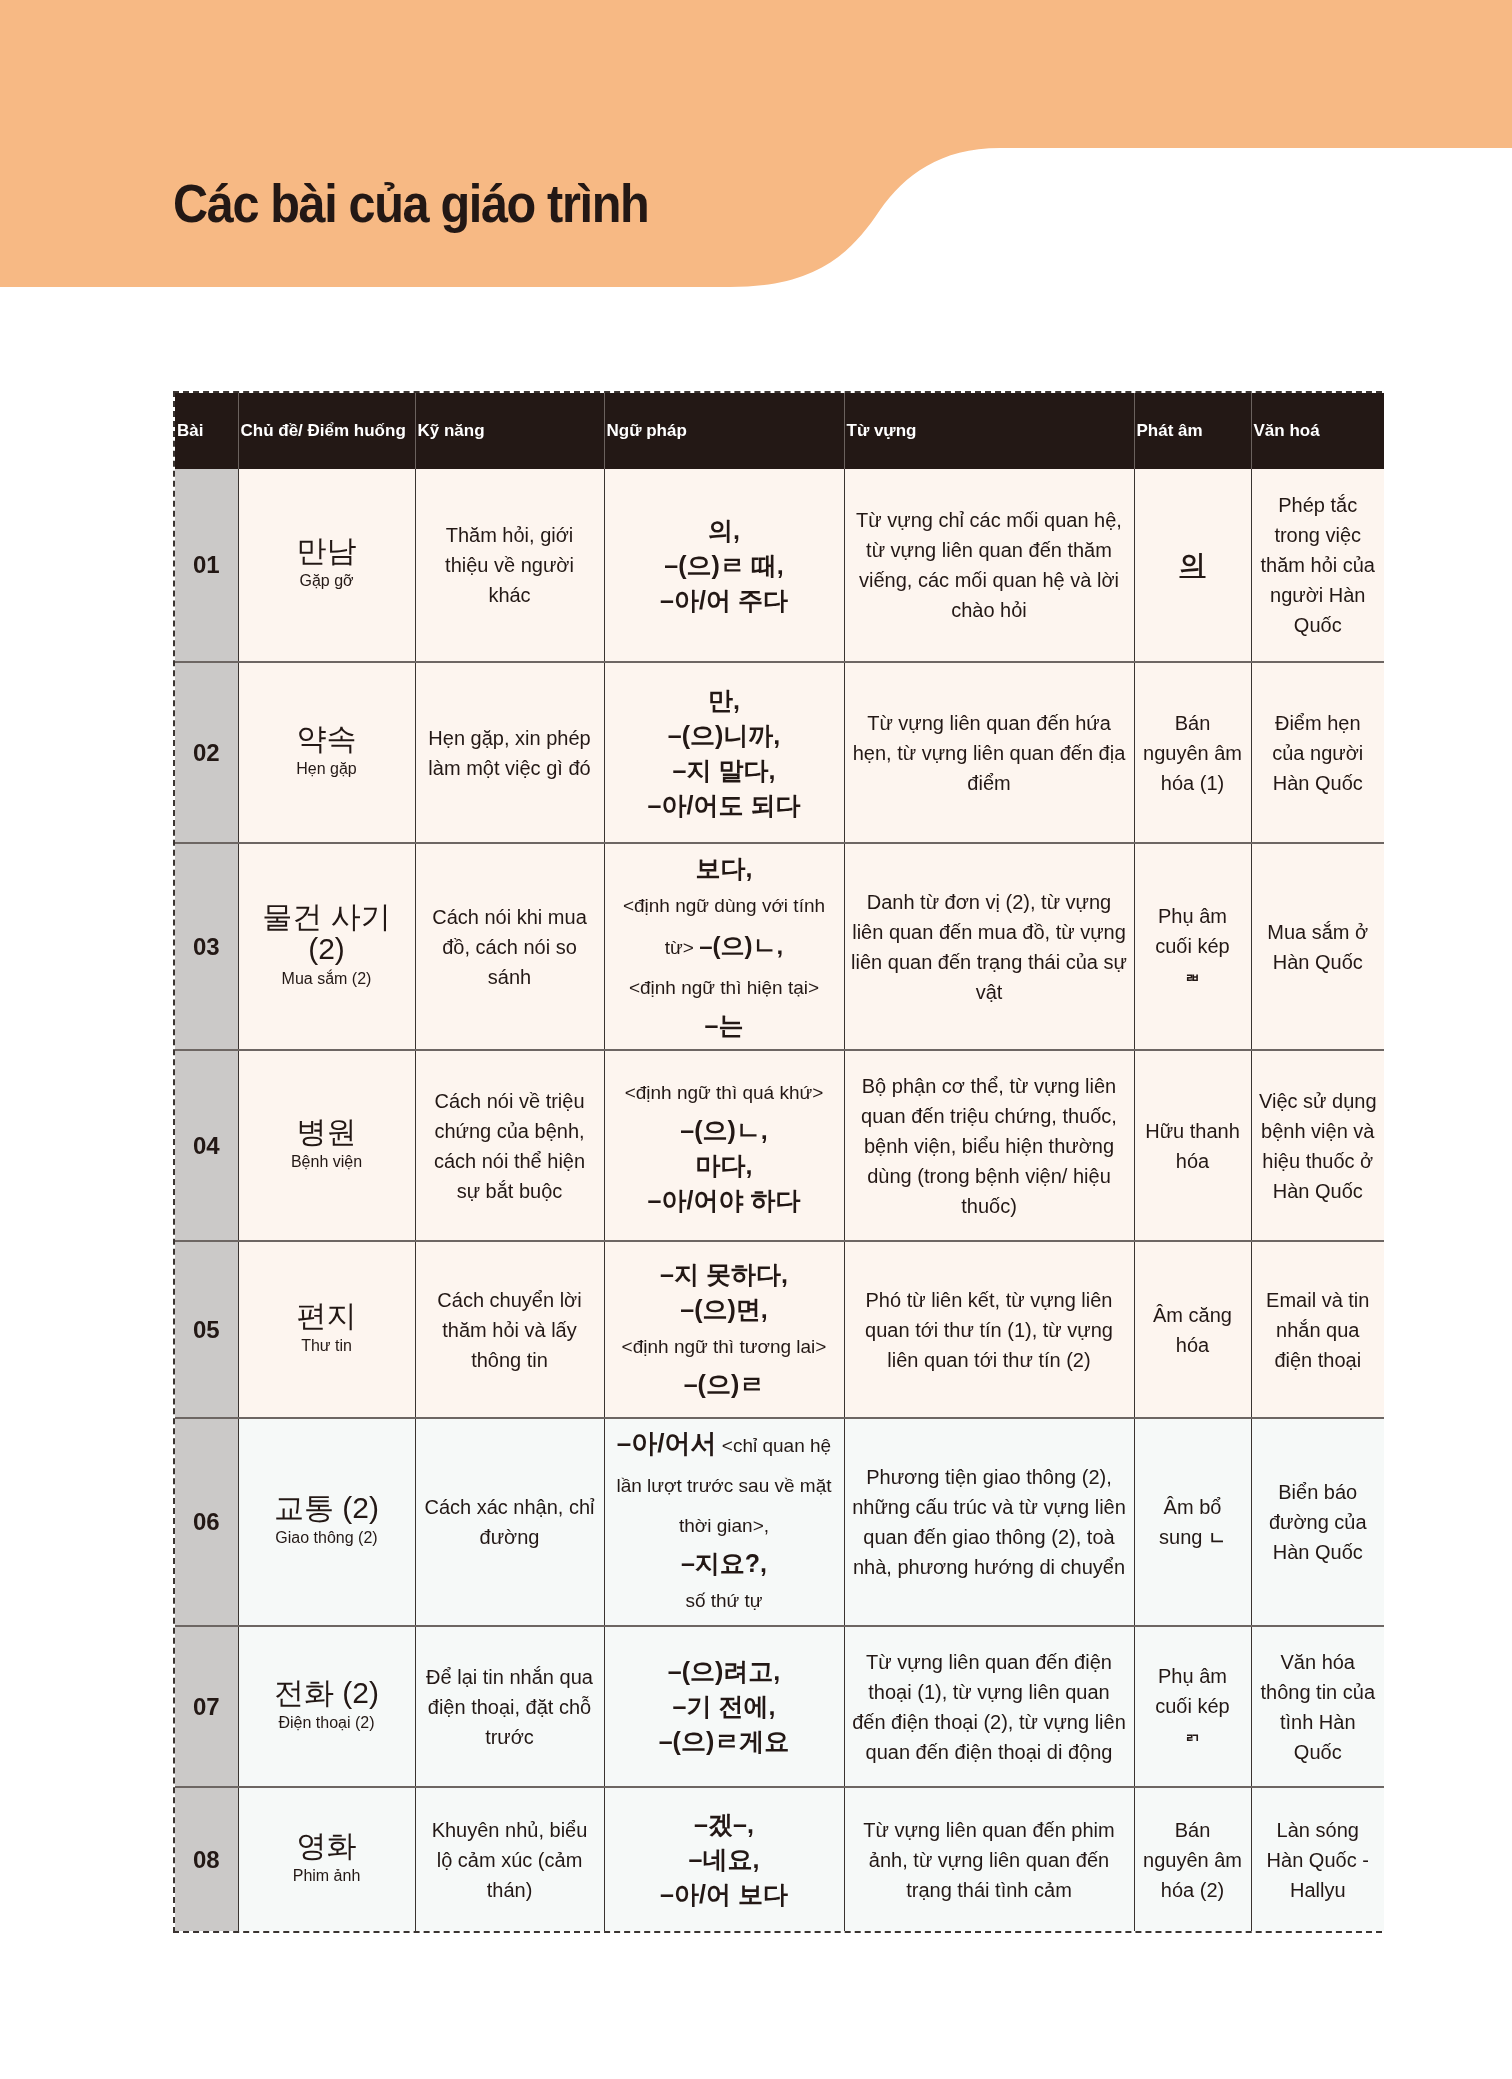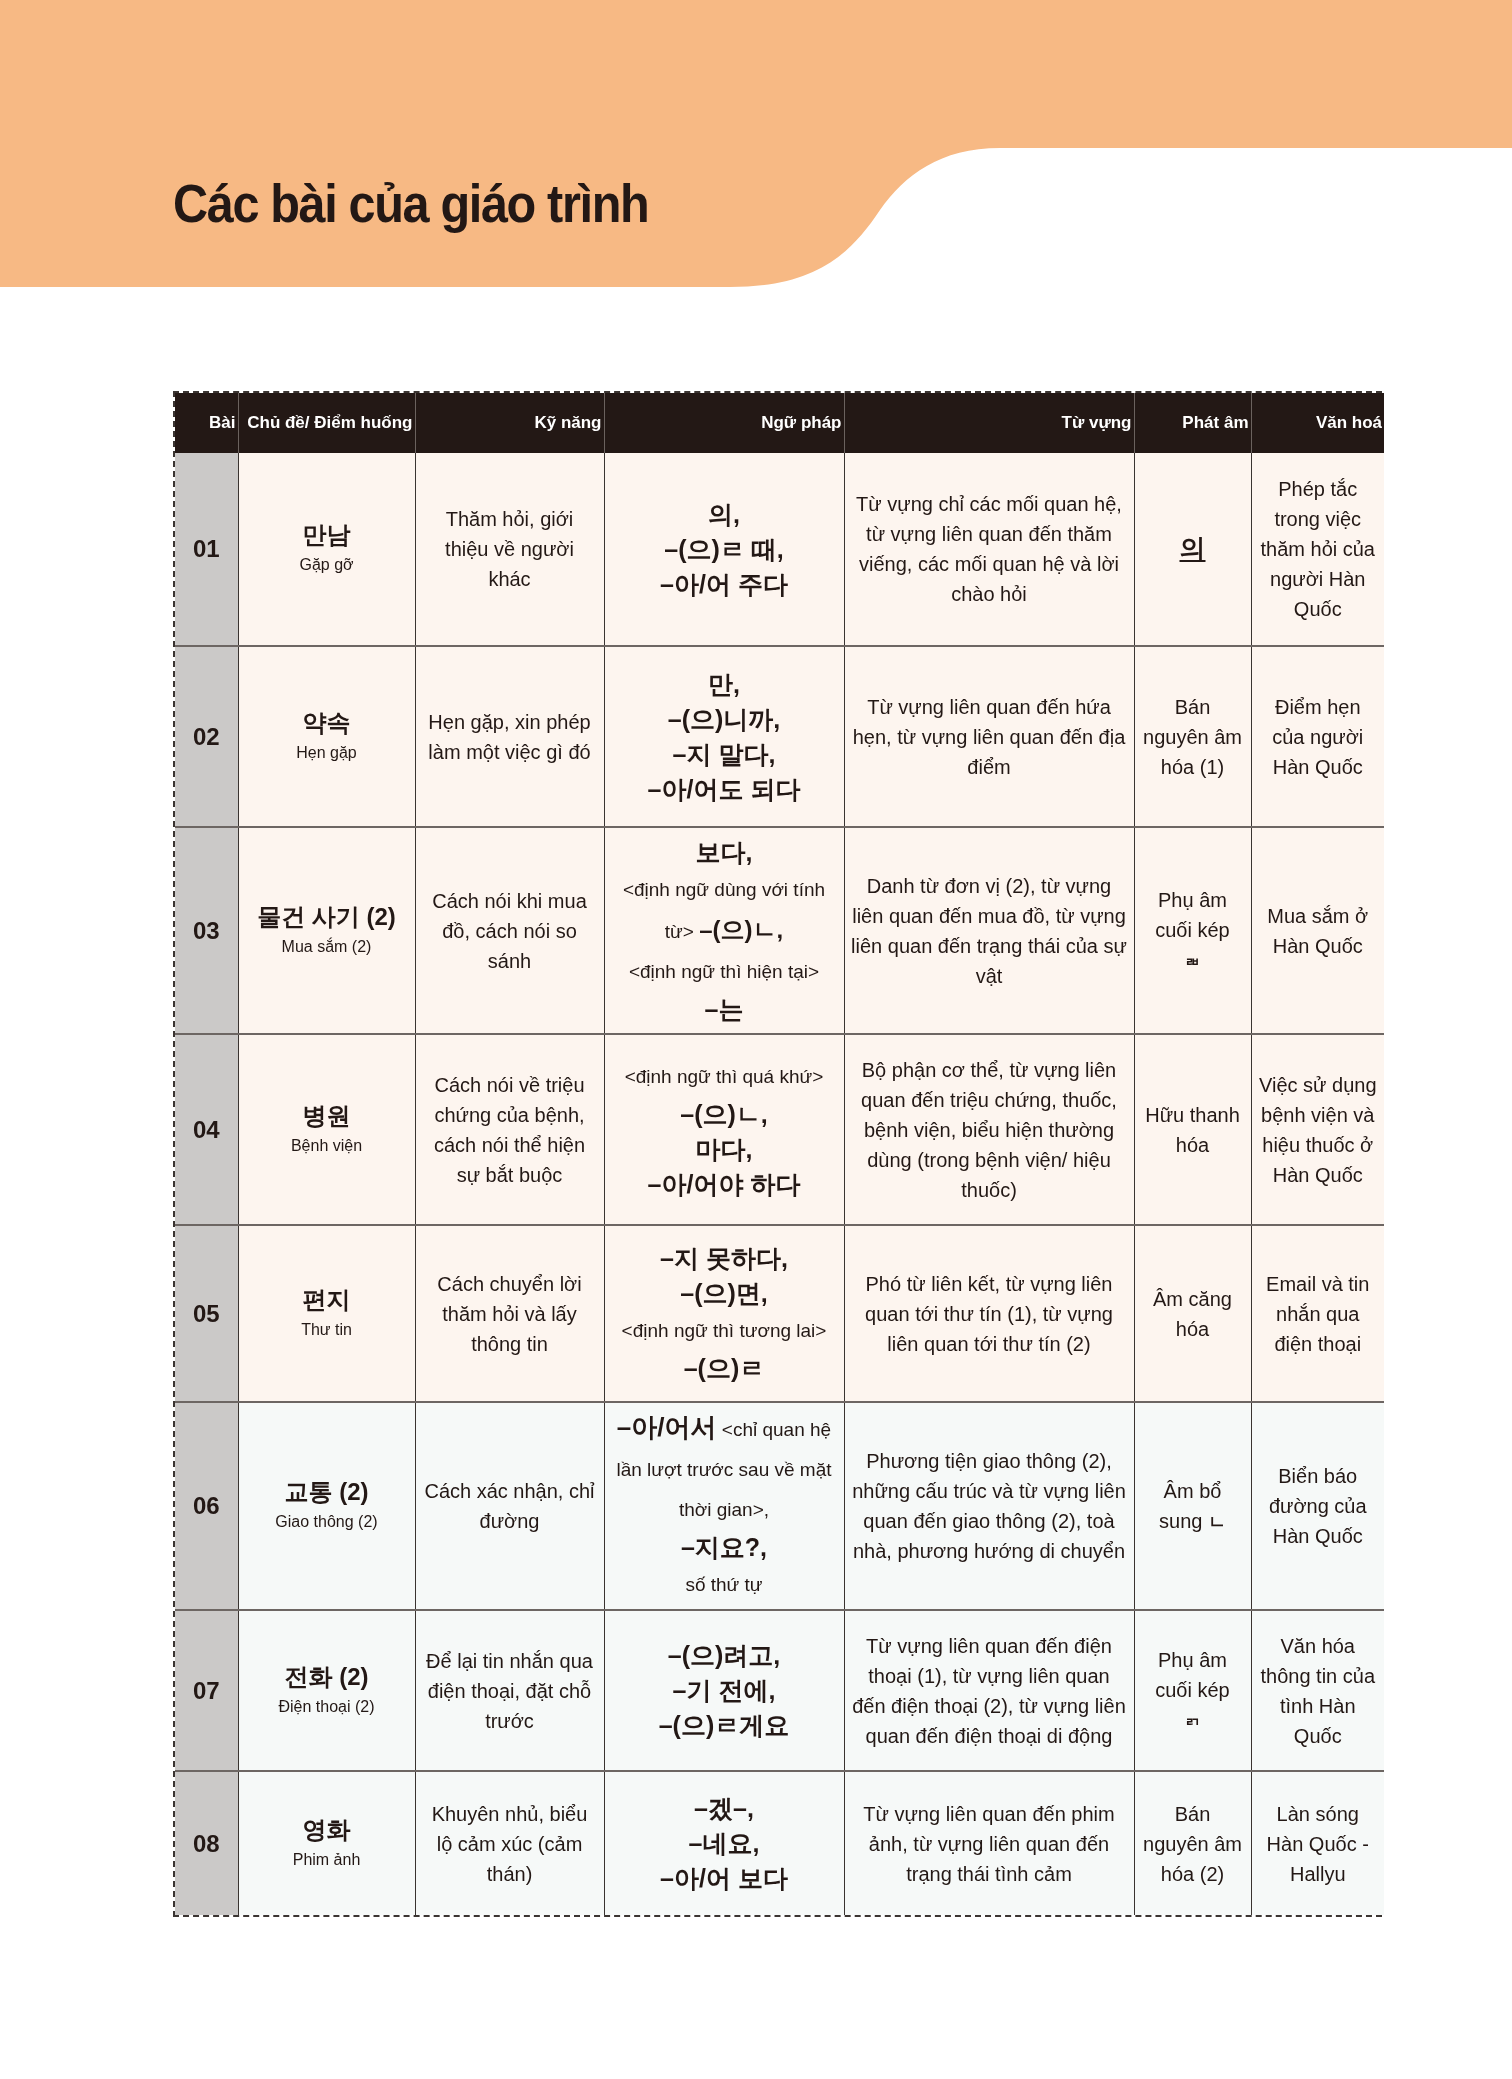--- a/index.html
+++ b/index.html
@@ -26,39 +26,39 @@
   }
   col.c-bai { width: 63px; }
   col.c-chude { width: 177px; }
   col.c-kynang { width: 189px; }
   col.c-nguphap { width: 240px; }
   col.c-tuvung { width: 290px; }
   col.c-phatam { width: 117px; }
   col.c-vanhoa { width: 133px; }
   thead th {
     background: #231815; color: #ffffff; height: 60px;
-    font-weight: 700; font-size: 17px; text-align: right;
-    border-left: 1px solid #6b625e; padding: 0 2px;
+    font-weight: 700; font-size: 17px; text-align: left;
+    border-left: 1px solid #6b625e; padding: 8px 2px;
     transform-origin: center;
   }
   thead th:first-child { border-left: none; }
   tbody td {
     border-left: 1.5px solid #3a3431; border-top: 2px solid #6d6663;
     text-align: center; vertical-align: middle;
     font-size: 20px; line-height: 30px; padding: 4px 6px; color: #231815;
   }
   tbody td:first-child { border-left: none; }
   tbody tr:first-child td { border-top: none; }
   tbody tr.warm td { background: #fdf5ef; }
   tbody tr.cool td { background: #f6f9f8; }
   tbody td.num {
     background: #cbc9c8 !important; font-size: 24px; font-weight: 700;
     color: #231815;
   }
-  .kr-title { display: block; font-weight: 700; font-size: 24px; line-height: 32px; }
+  .kr-title { display: block; font-weight: 400; font-size: 30px; line-height: 32px; }
   .vi-sub { display: block; font-size: 16px; line-height: 28px; }
   .gram-line { display: block; font-weight: 700; font-size: 25px; line-height: 35px; }
   .gram-note { display: block; font-weight: 400; font-size: 19px; line-height: 40px; }
   .gram-inline-note { font-weight: 400; font-size: 19px; }
   .kr-small { font-weight: 700; font-size: 15px; }
   .ko-strong { font-weight: 700; font-size: 26px; }
   .u { text-decoration: underline; text-underline-offset: 3px; }
 </style>
 </head>
 <body>

